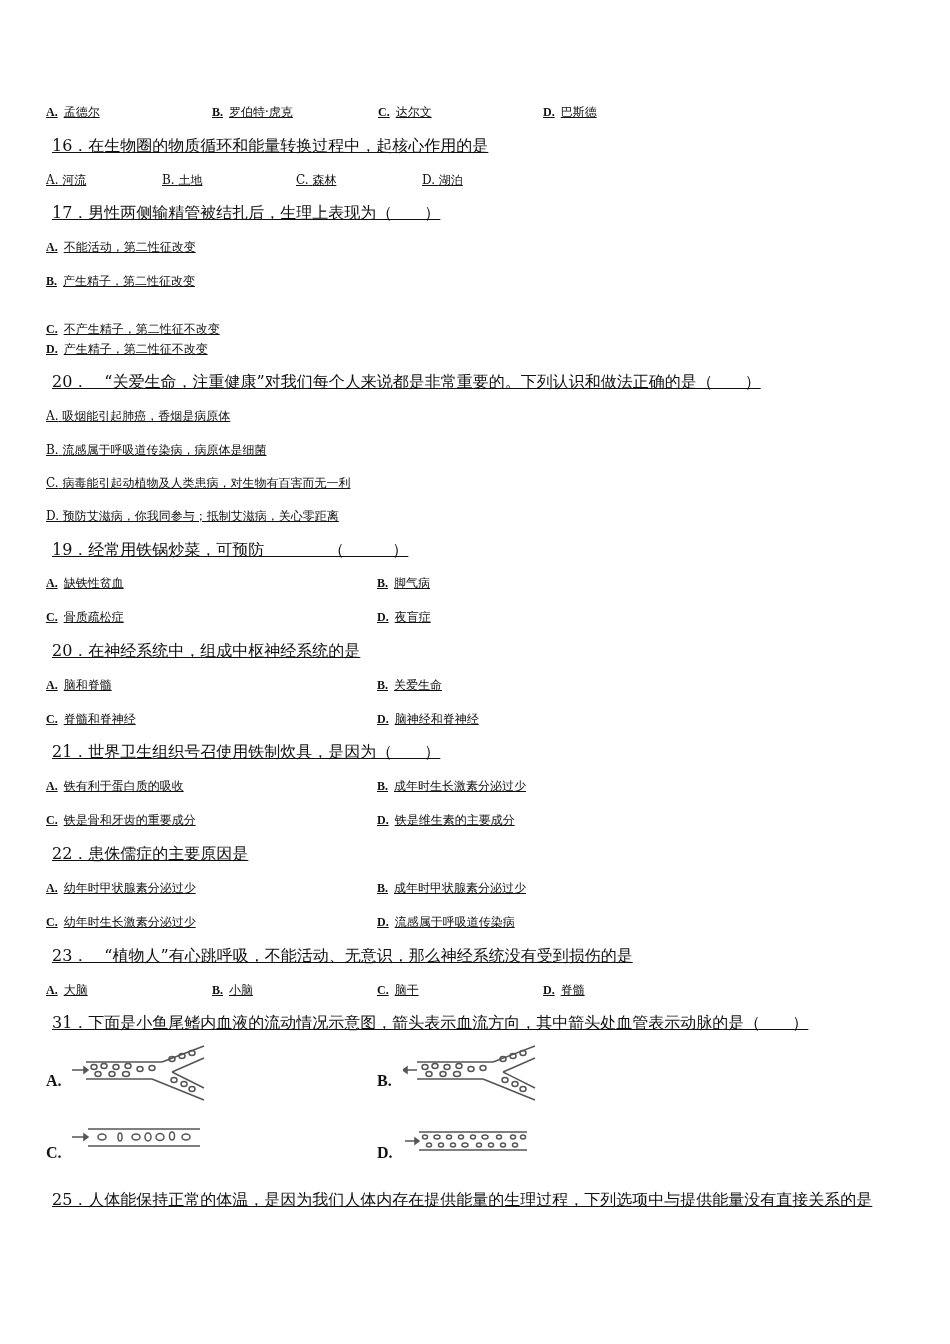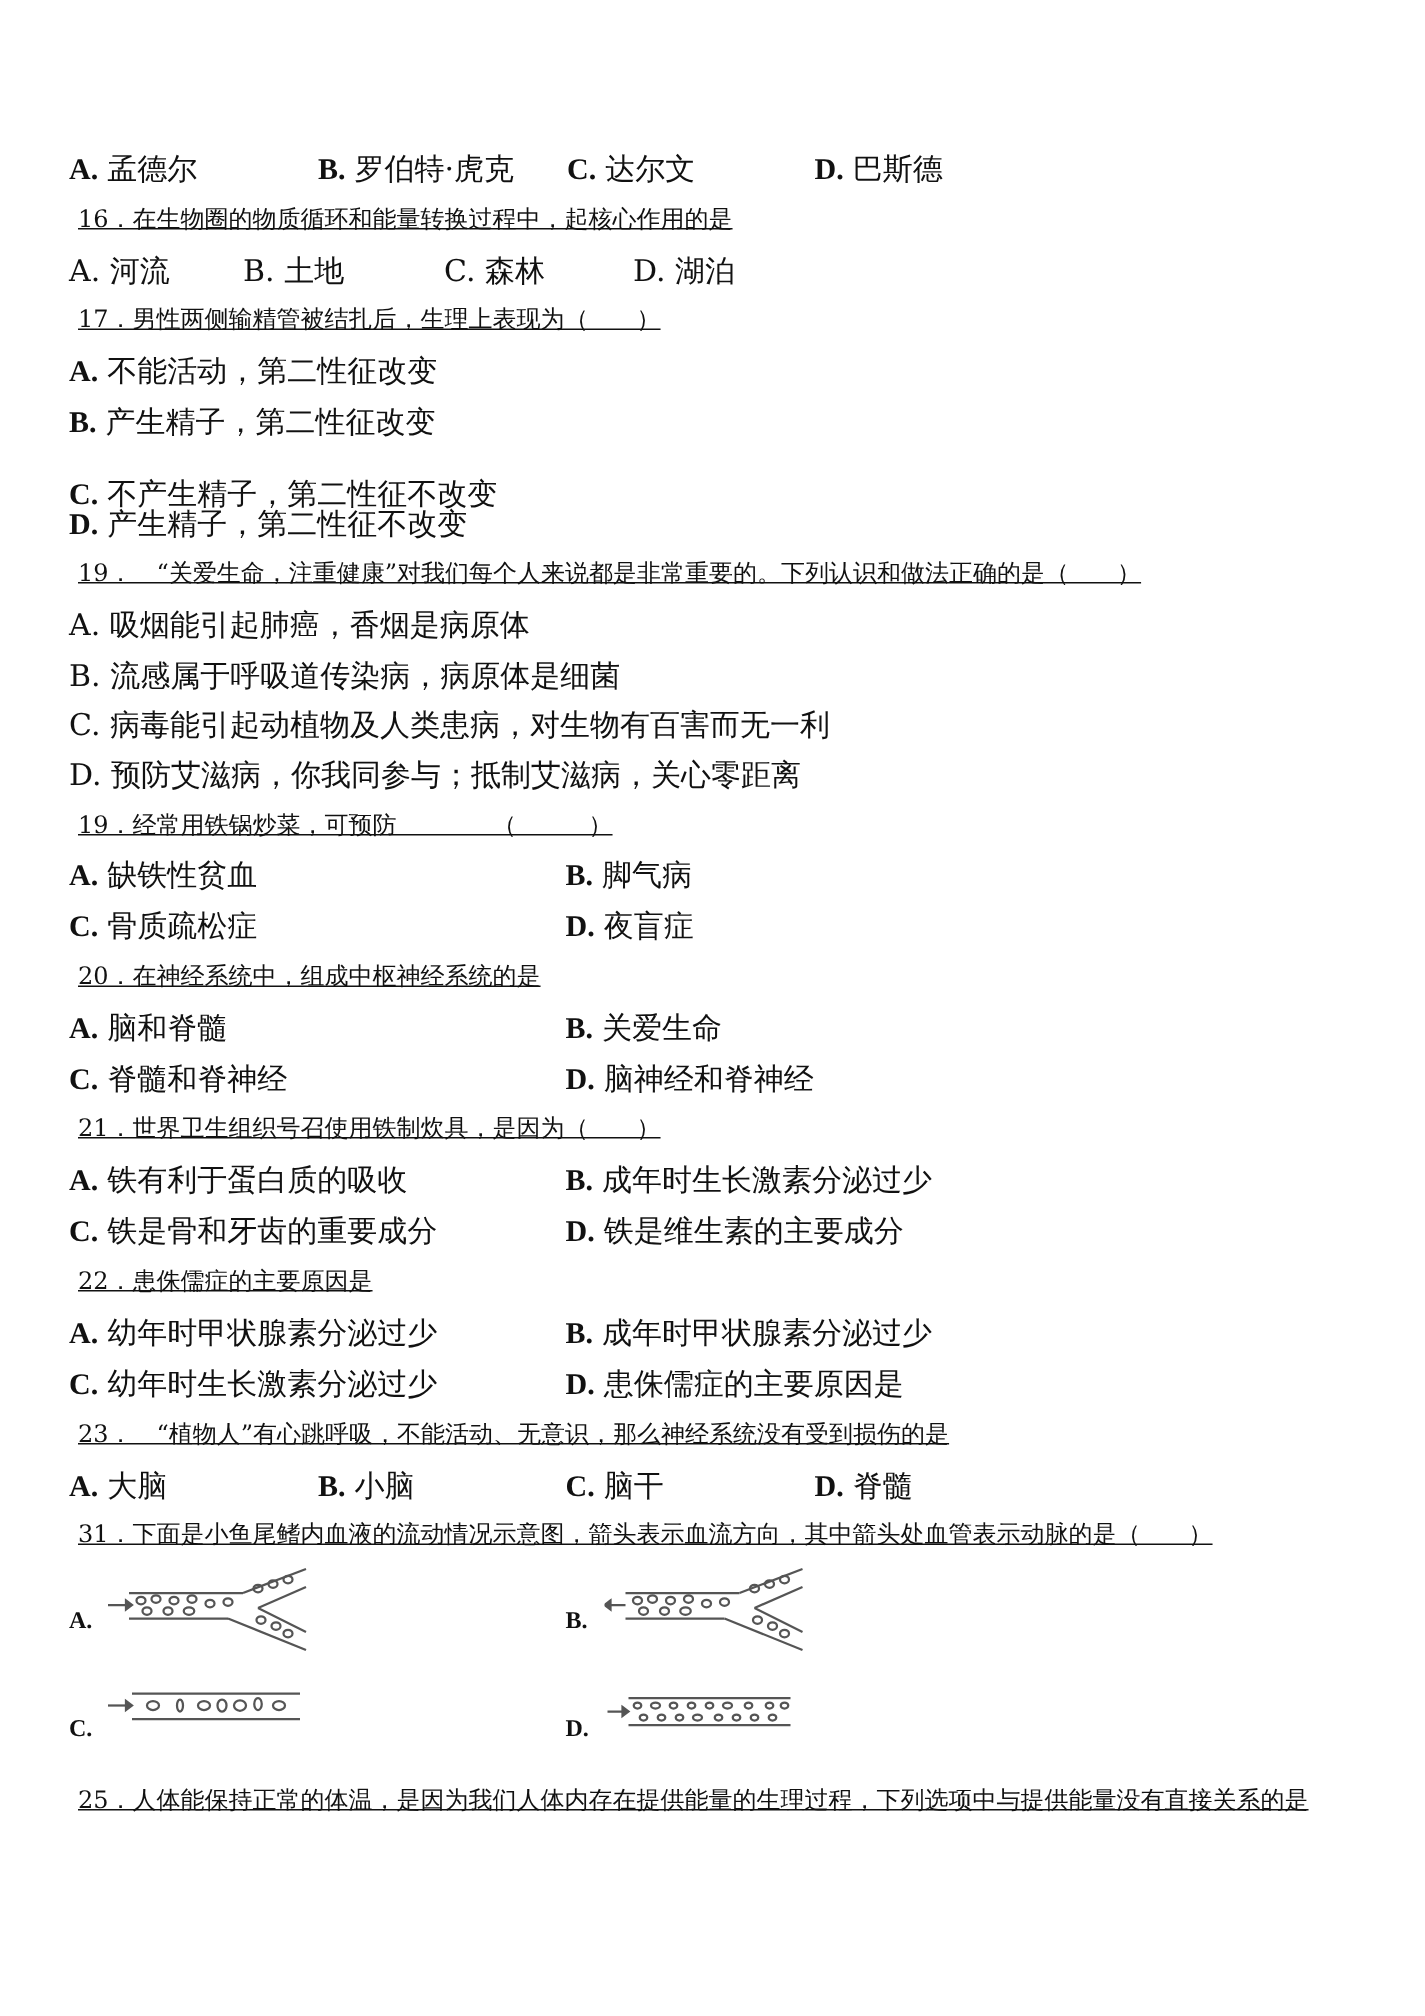--- a/index.html
+++ b/index.html
@@ -1,19 +1,19 @@
 <!DOCTYPE html>
 <html><head>
 <meta charset="utf-8">
 <style>
   html, body { margin:0; padding:0; background:#ffffff; }
   body { width:950px; height:1344px; position:relative; overflow:hidden;
          font-family:"DejaVu Serif", serif; color:#111; }
   .line { position:absolute; left:52px; font-size:16px; line-height:20px; white-space:nowrap;text-decoration:underline; }
-  .opt { position:absolute; font-size:20px; line-height:20px; white-space:nowrap; }
+  .opt { position:absolute; font-size:12px; line-height:20px; white-space:nowrap;text-decoration:underline; }
   .lab { font-weight:bold; font-family:"Liberation Serif", serif; margin-right:6px; }
   .fig { position:absolute; }
   .figlab { position:absolute; font-weight:bold; font-family:"Liberation Serif", serif; font-size:16px; }
 </style>
 </head>
 <body>
 
 <div class="opt" style="left:46px;top:102px"><span class="lab">A.</span><span>孟德尔</span></div>
 <div class="opt" style="left:212px;top:102px"><span class="lab">B.</span><span>罗伯特·虎克</span></div>
 <div class="opt" style="left:378px;top:102px"><span class="lab">C.</span><span>达尔文</span></div>
@@ -24,21 +24,21 @@
 <div class="opt" style="left:162px;top:170px"><span>B.</span> <span>土地</span></div>
 <div class="opt" style="left:296px;top:170px"><span>C.</span> <span>森林</span></div>
 <div class="opt" style="left:422px;top:170px"><span>D.</span> <span>湖泊</span></div>
 
 <div class="line" style="top:203px">17．男性两侧输精管被结扎后，生理上表现为（　　）</div>
 <div class="opt" style="left:46px;top:237px"><span class="lab">A.</span><span>不能活动，第二性征改变</span></div>
 <div class="opt" style="left:46px;top:271px"><span class="lab">B.</span><span>产生精子，第二性征改变</span></div>
 <div class="opt" style="left:46px;top:319px"><span class="lab">C.</span><span>不产生精子，第二性征不改变</span></div>
 <div class="opt" style="left:46px;top:339px"><span class="lab">D.</span><span>产生精子，第二性征不改变</span></div>
 
-<div class="line" style="top:372px">19．　“关爱生命，注重健康”对我们每个人来说都是非常重要的。下列认识和做法正确的是（　　）</div>
+<div class="line" style="top:372px">20．　“关爱生命，注重健康”对我们每个人来说都是非常重要的。下列认识和做法正确的是（　　）</div>
 <div class="opt" style="left:46px;top:406px"><span>A.</span> <span>吸烟能引起肺癌，香烟是病原体</span></div>
 <div class="opt" style="left:46px;top:440px"><span>B.</span> <span>流感属于呼吸道传染病，病原体是细菌</span></div>
 <div class="opt" style="left:46px;top:473px"><span>C.</span> <span>病毒能引起动植物及人类患病，对生物有百害而无一利</span></div>
 <div class="opt" style="left:46px;top:506px"><span>D.</span> <span>预防艾滋病，你我同参与；抵制艾滋病，关心零距离</span></div>
 
 <div class="line" style="top:540px">19．经常用铁锅炒菜，可预防　　　　（　　　）</div>
 <div class="opt" style="left:46px;top:573px"><span class="lab">A.</span><span>缺铁性贫血</span></div>
 <div class="opt" style="left:377px;top:573px"><span class="lab">B.</span><span>脚气病</span></div>
 <div class="opt" style="left:46px;top:607px"><span class="lab">C.</span><span>骨质疏松症</span></div>
 <div class="opt" style="left:377px;top:607px"><span class="lab">D.</span><span>夜盲症</span></div>
@@ -52,21 +52,21 @@
 <div class="line" style="top:742px">21．世界卫生组织号召使用铁制炊具，是因为（　　）</div>
 <div class="opt" style="left:46px;top:776px"><span class="lab">A.</span><span>铁有利于蛋白质的吸收</span></div>
 <div class="opt" style="left:377px;top:776px"><span class="lab">B.</span><span>成年时生长激素分泌过少</span></div>
 <div class="opt" style="left:46px;top:810px"><span class="lab">C.</span><span>铁是骨和牙齿的重要成分</span></div>
 <div class="opt" style="left:377px;top:810px"><span class="lab">D.</span><span>铁是维生素的主要成分</span></div>
 
 <div class="line" style="top:844px">22．患侏儒症的主要原因是</div>
 <div class="opt" style="left:46px;top:878px"><span class="lab">A.</span><span>幼年时甲状腺素分泌过少</span></div>
 <div class="opt" style="left:377px;top:878px"><span class="lab">B.</span><span>成年时甲状腺素分泌过少</span></div>
 <div class="opt" style="left:46px;top:912px"><span class="lab">C.</span><span>幼年时生长激素分泌过少</span></div>
-<div class="opt" style="left:377px;top:912px"><span class="lab">D.</span><span>患侏儒症的主要原因是</span></div>
+<div class="opt" style="left:377px;top:912px"><span class="lab">D.</span><span>流感属于呼吸道传染病</span></div>
 
 <div class="line" style="top:946px">23．　“植物人”有心跳呼吸，不能活动、无意识，那么神经系统没有受到损伤的是</div>
 <div class="opt" style="left:46px;top:980px"><span class="lab">A.</span><span>大脑</span></div>
 <div class="opt" style="left:212px;top:980px"><span class="lab">B.</span><span>小脑</span></div>
 <div class="opt" style="left:377px;top:980px"><span class="lab">C.</span><span>脑干</span></div>
 <div class="opt" style="left:543px;top:980px"><span class="lab">D.</span><span>脊髓</span></div>
 
 <div class="line" style="top:1013px">31．下面是小鱼尾鳍内血液的流动情况示意图，箭头表示血流方向，其中箭头处血管表示动脉的是（　　）</div>
 
 <div class="figlab" style="left:46px;top:1072px">A.</div>

